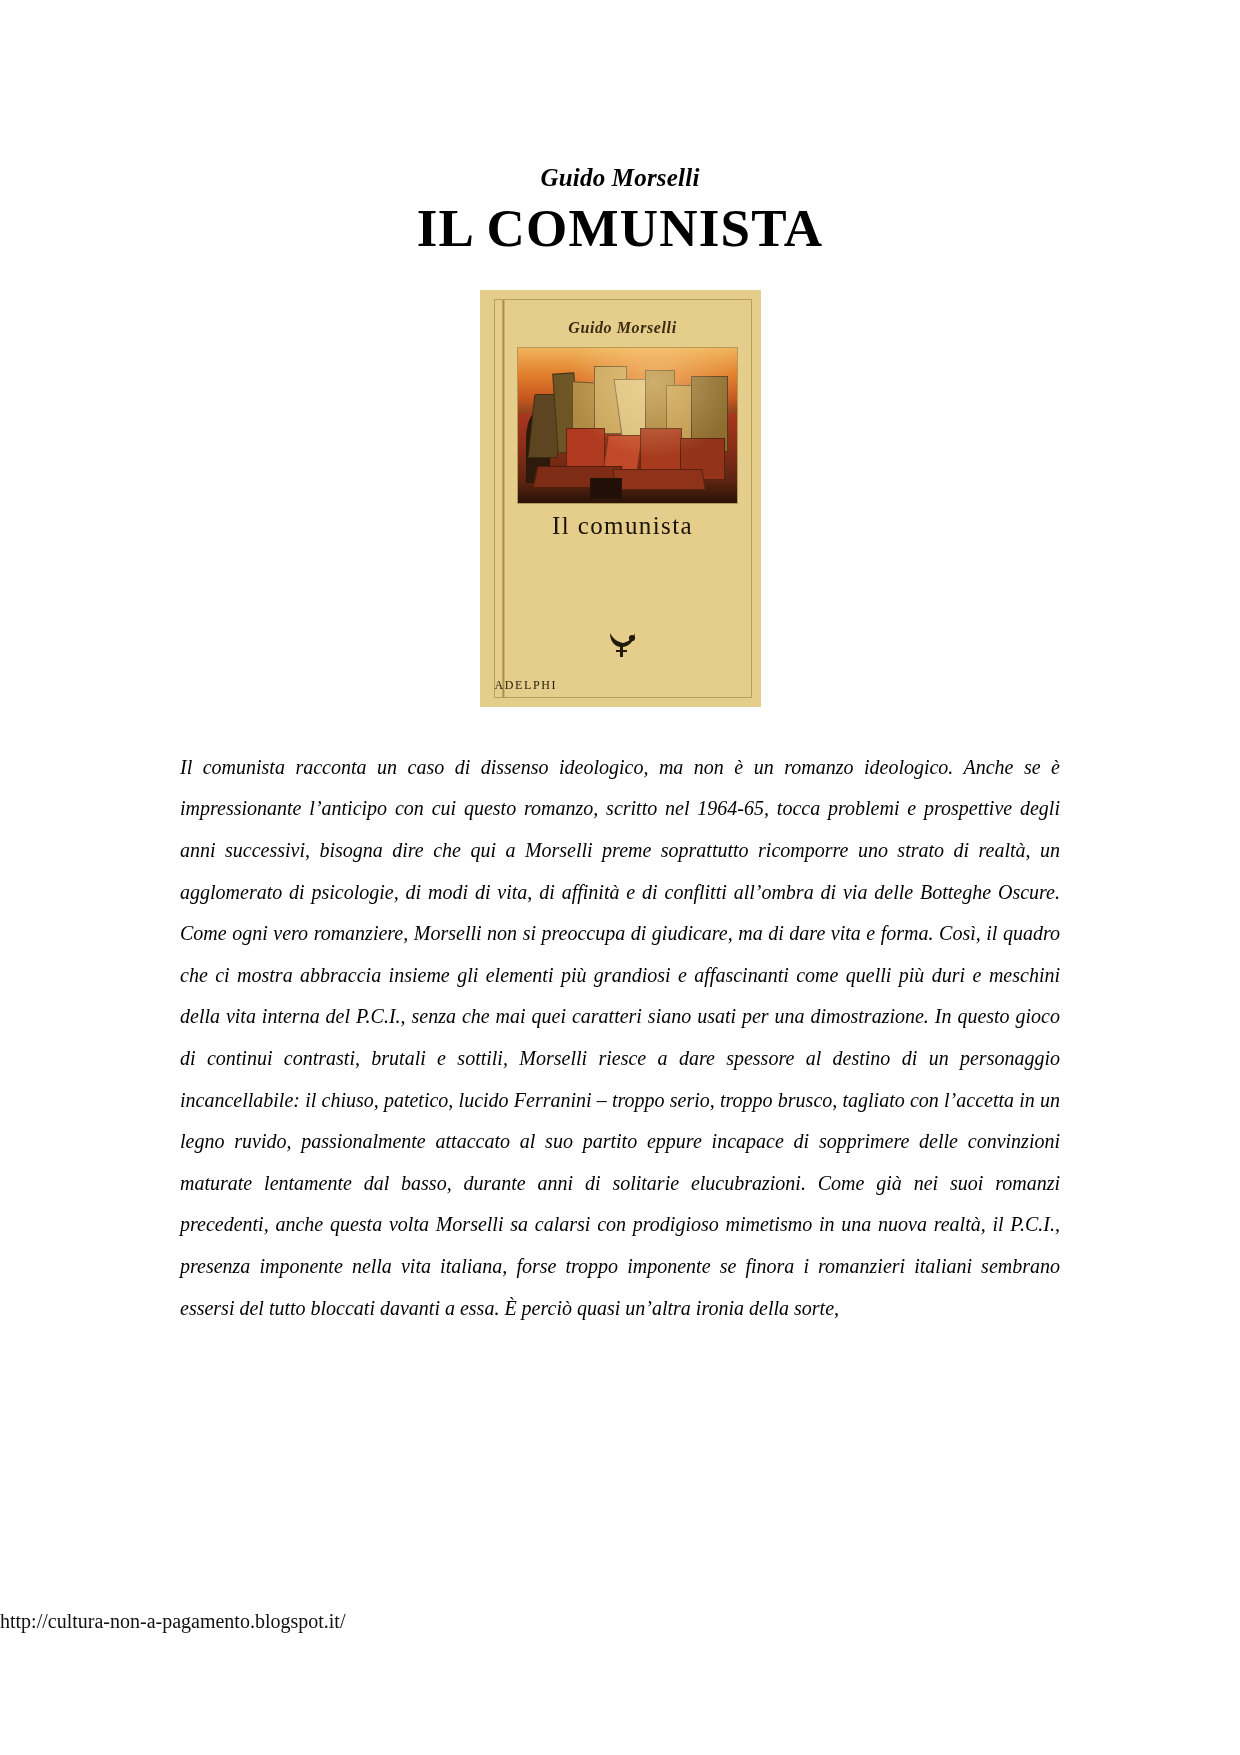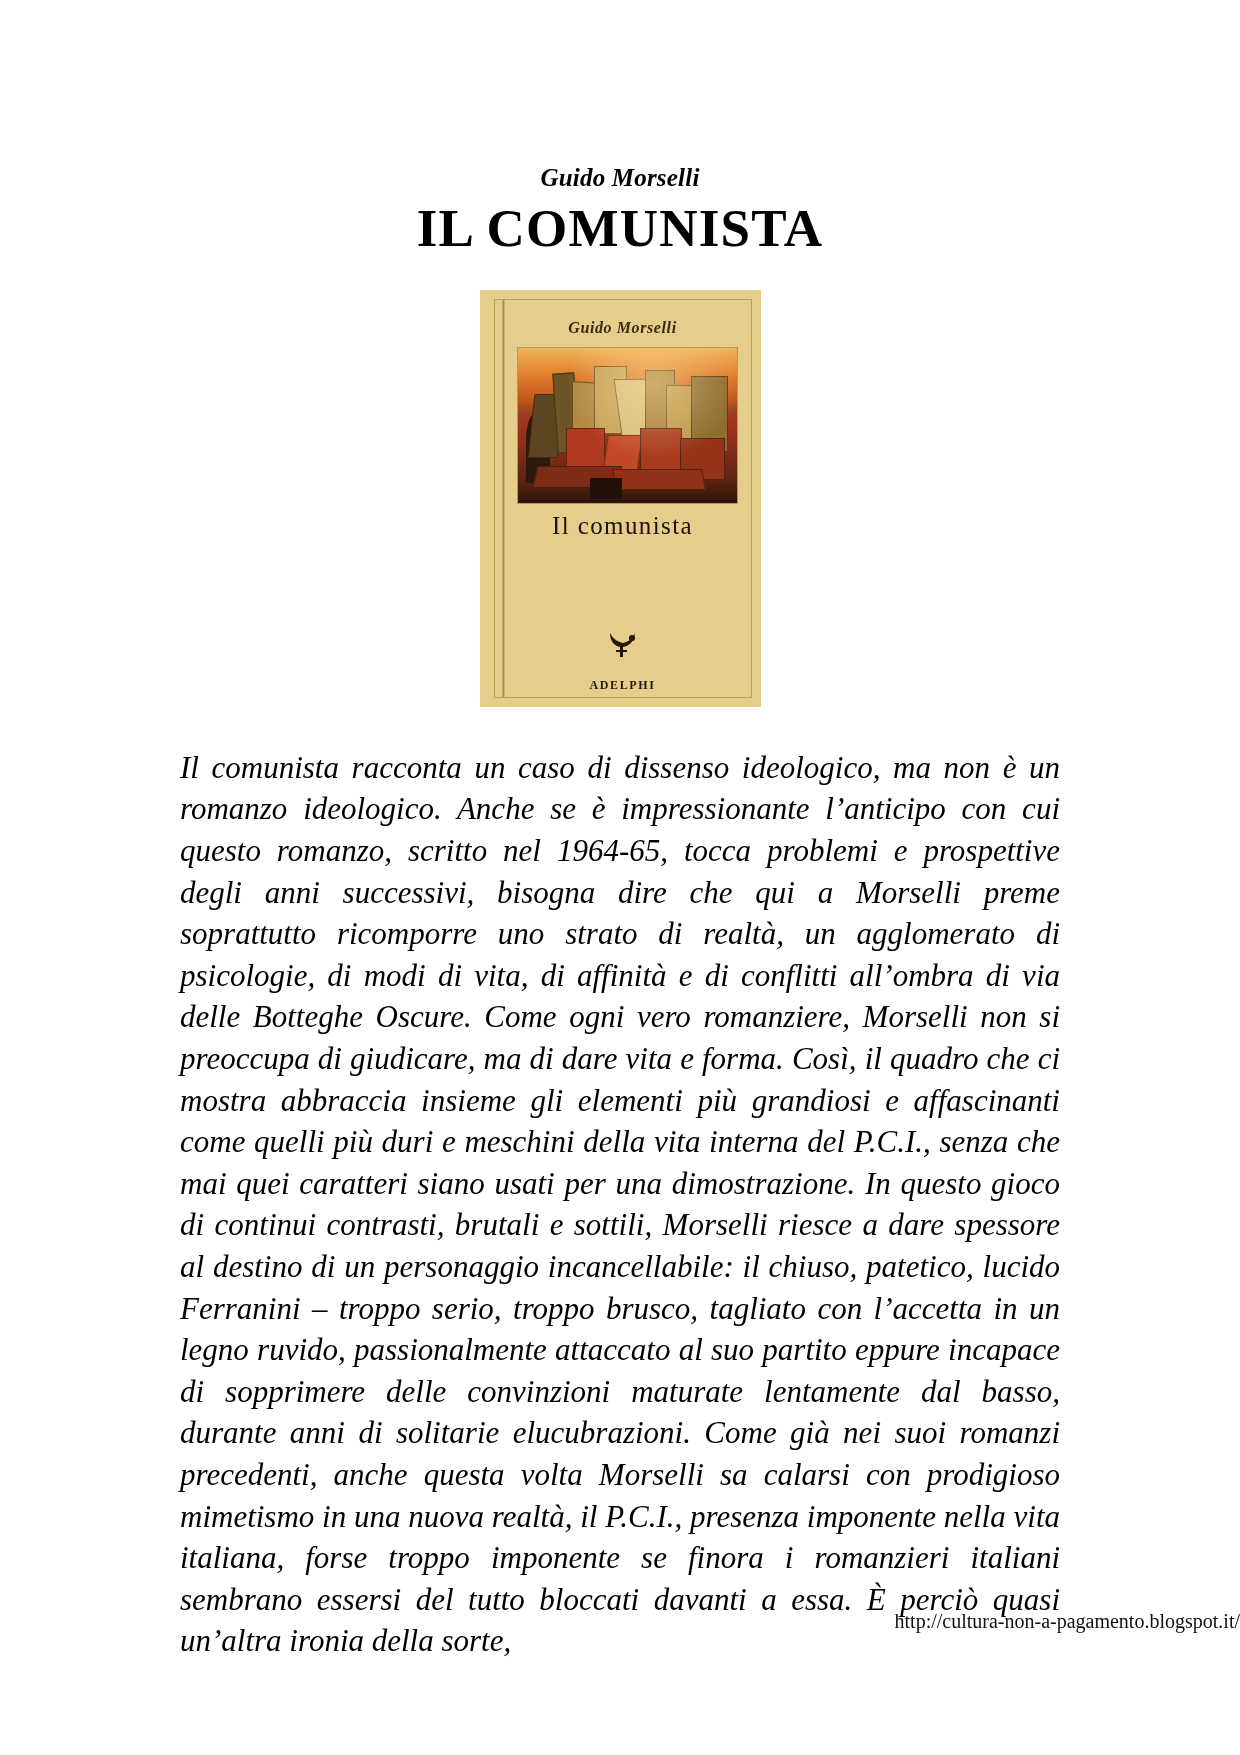--- a/index.html
+++ b/index.html
@@ -141,48 +141,47 @@
     top: 330px;
     left: 0; right: 0;
     text-align: center;
     height: 34px;
   }
   .cover-logo svg { display:inline-block; }
   .cover-publisher {
     position: absolute;
     top: 378px;
     left: 0; right: 0;
-    text-align: center;
-    font-family: "Liberation Serif", "DejaVu Serif", serif;
-    font-weight: bold;
+    font-family: "Liberation Serif", "DejaVu Serif", serif;
+    font-weight: normal;
     font-size: 12px;
     letter-spacing: 1.6px;
     color: #241a09;
   }
 
   
   .body-wrap {
     margin: 40px auto 0 auto;
     width: 880px;
   }
   .body-text {
     font-style: italic;
-    font-size: 31px;
+    font-size: 20px;
     line-height: 41.6px;
     text-align: justify;
     text-justify: inter-word;
     color: #000;
     hyphens: none;
   }
   
   .footer {
     position: absolute;
     left: 0; right: 0;
     top: 1610px;
-    text-align: right;
+    text-align: left;
     font-size: 20px;
     color: #111;
     font-style: normal;
   }
 </style>
 </head>
 <body>
 
 <div class="page">
 

